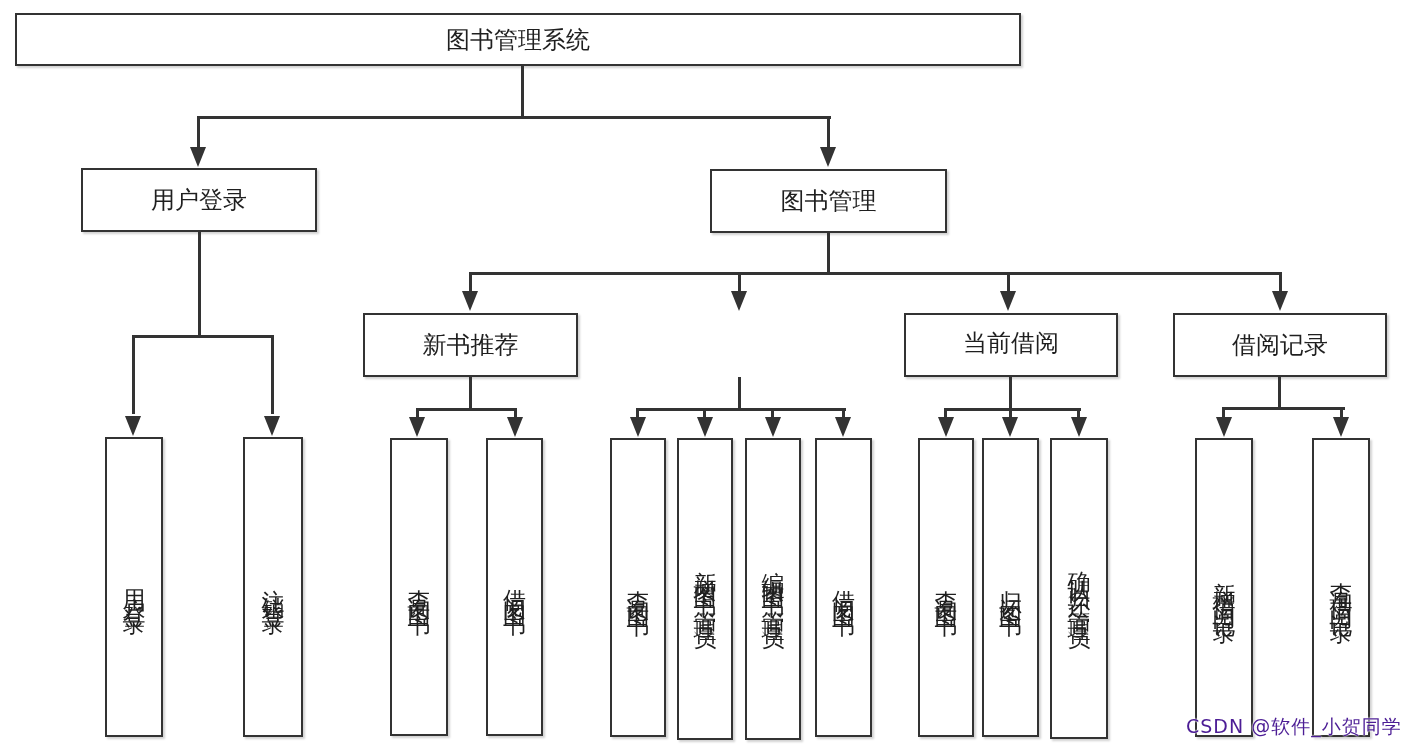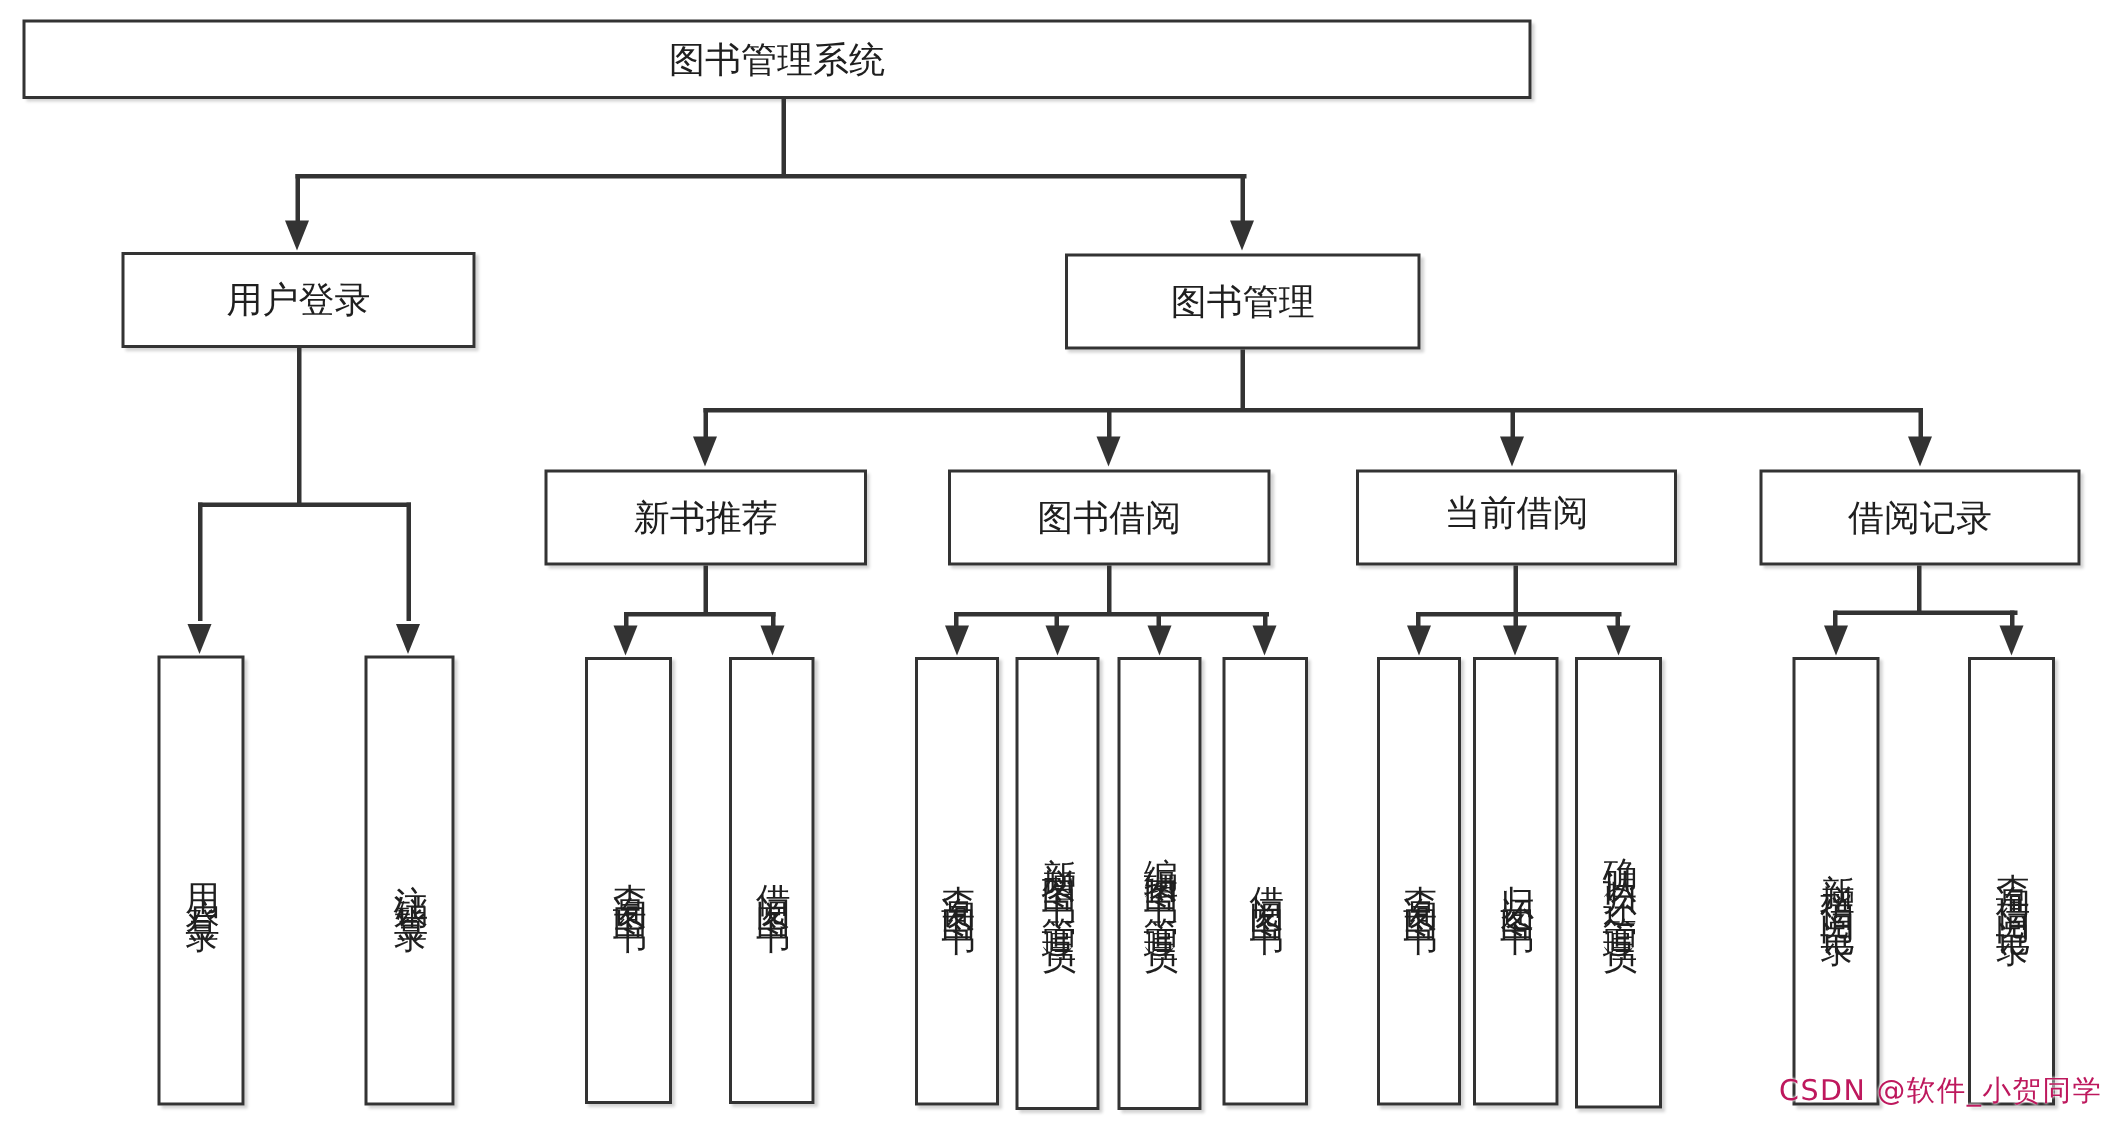--- a/index.html
+++ b/index.html
@@ -20,21 +20,21 @@
     font-size:23px;letter-spacing:8px;
   }
   .ln{position:absolute;background:#333333;}
   .ar{
     position:absolute;width:0;height:0;
     border-left:8px solid transparent;border-right:8px solid transparent;
     border-top:20px solid #333333;
   }
   .watermark{
     position:absolute;left:1186px;top:714px;font-size:19px;letter-spacing:1px;
-    color:#be185d;white-space:nowrap;z-index:5;
+    color:#4c1d95;white-space:nowrap;z-index:5;
     text-shadow:0 0 2px #ffffff,0 0 2px #ffffff;
   }
 </style>
 </head>
 <body>
 
 <div class="canvas">
 
   <div class="box h" style="left:15px;top:13px;width:1006px;height:53px;">
     <span>图书管理系统</span>
@@ -42,23 +42,20 @@
 
   <div class="box h" style="left:81px;top:168px;width:236px;height:64px;">
     <span>用户登录</span>
   </div>
   <div class="box h" style="left:363px;top:313px;width:215px;height:64px;">
     <span>新书推荐</span>
   </div>
 
   <div class="box h" style="left:710px;top:169px;width:237px;height:64px;">
     <span>图书管理</span>
-  </div>
-  <div class="box h" style="left:632px;top:313px;width:215px;height:64px;">
-    <span>图书借阅</span>
   </div>
   <div class="box h" style="left:904px;top:313px;width:214px;height:64px;font-family:Liberation Mono, monospace;">
     <span>当前借阅</span>
   </div>
   <div class="box h" style="left:1173px;top:313px;width:214px;height:64px;">
     <span>借阅记录</span>
   </div>
 
   <div class="box v" style="left:105px;top:437px;width:58px;height:300px;">
     <span>用户登录</span>

